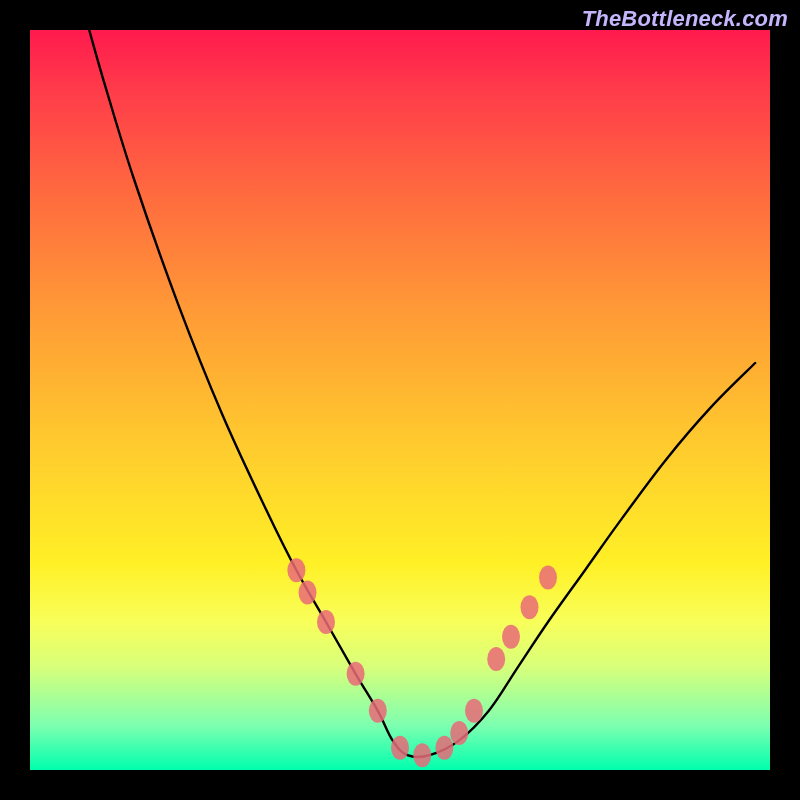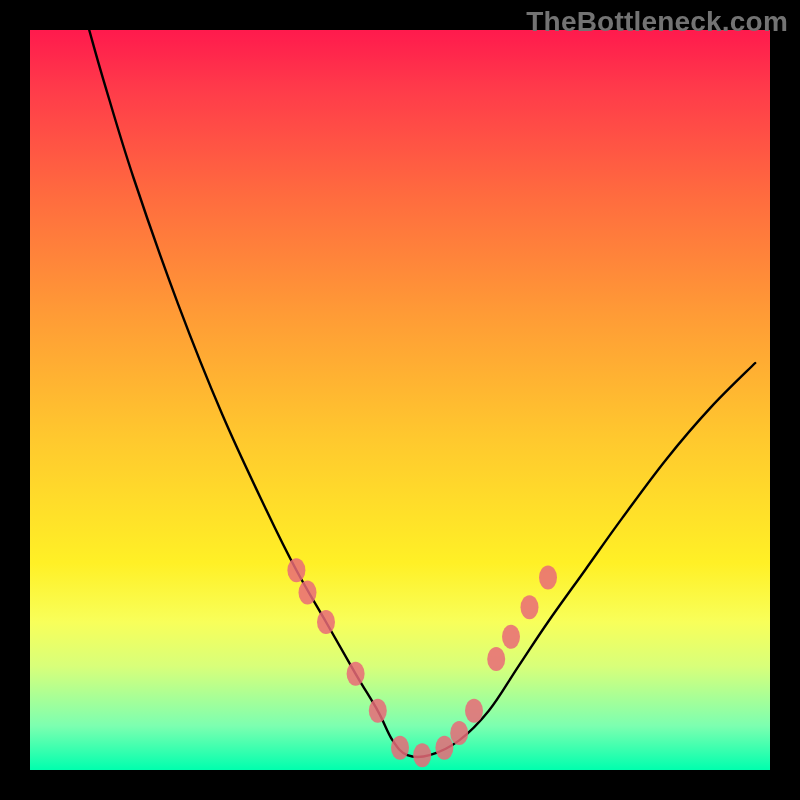--- a/index.html
+++ b/index.html
@@ -26,25 +26,26 @@
       #fff026 72%,
       #f8ff5a 80%,
       #d8ff7a 86%,
       #7dffb0 94%,
       #00ffae 100%);
   }
   .watermark {
     position: absolute;
     top: 6px;
     right: 12px;
-    color: #737373;
-    font-size: 28px;
+    color: #c4b5fd;
+    font-size: 22px;
     font-weight: 600;
     letter-spacing: 0.2px;
     z-index: 5;
+    font-style: italic;
   }
   svg.plot {
     position: absolute;
     left: 0;
     top: 0;
     width: 740px;
     height: 740px;
   }
 </style>
 </head>

